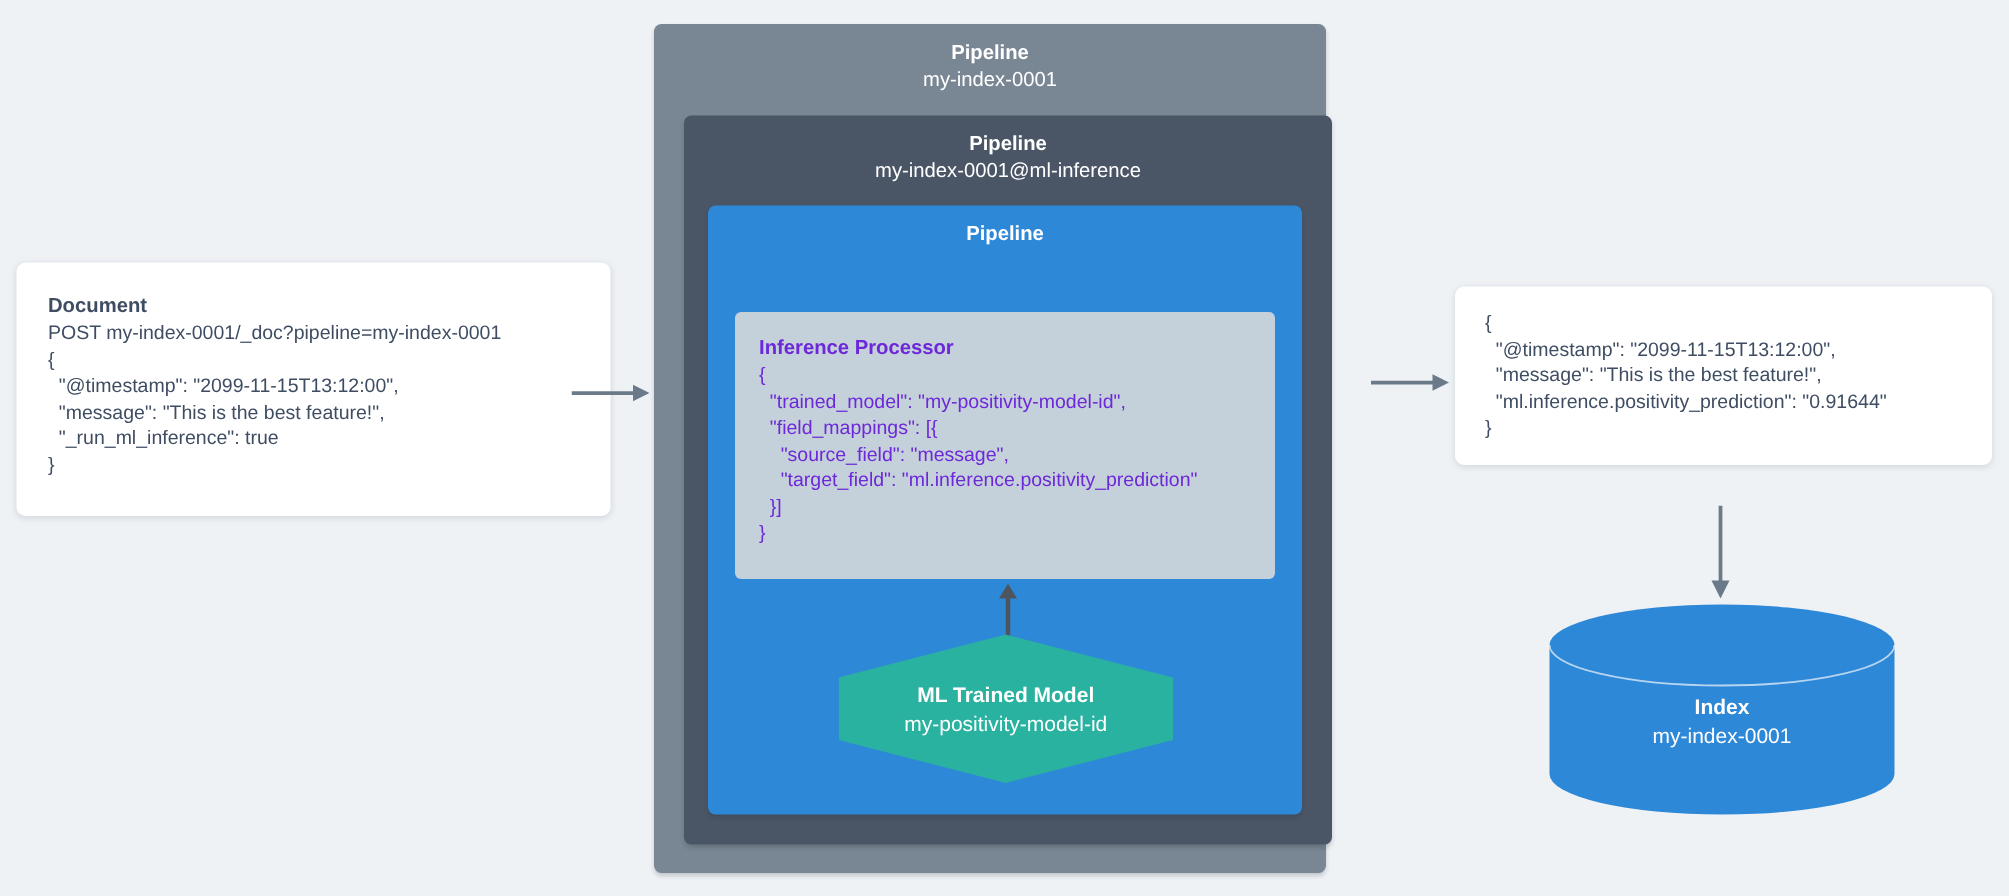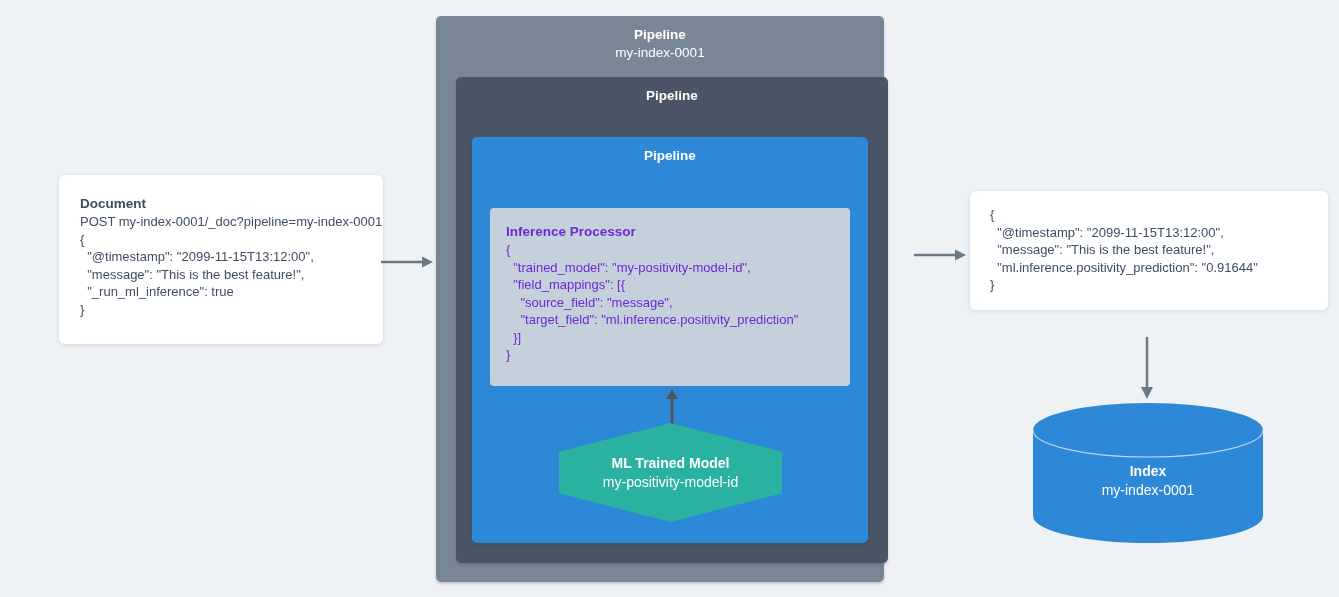--- a/index.html
+++ b/index.html
@@ -6,21 +6,21 @@
   html,body { background:#eff2f5; }
   body { font-family:"Liberation Sans", sans-serif; }
   .canvas { position:relative; width:1339px; height:597px; background:#eff2f5; }
 
   
   .white-box { position:absolute; background:#ffffff; border-radius:6px;
                box-shadow:0 1px 5px rgba(70,90,110,.18); color:#3f4d63; }
   .box-title { font-weight:bold; font-size:13.5px; line-height:18px; }
   .code { font-size:13px; line-height:17.5px; white-space:pre; }
 
-  #doc-box { left:11px; top:175px; width:324px; padding:20px 21px 26px 21px;margin-left:48px; }
+  #doc-box { left:11px; top:175px; width:396px; padding:20px 21px 26px 21px; }
   #enriched-box { left:970px; top:191px; width:358px; padding:15px 20px 16px 20px; }
 
   
   .pipeline { position:absolute; border-radius:5px; box-shadow:0 2px 3px rgba(40,50,60,.22); }
   #pipe-outer { left:436px; top:16px; width:448px; height:566px; background:#798794; }
   #pipe-dark  { left:20px;  top:61px; width:432px; height:486px; background:#4a5666; }
   #pipe-blue  { left:16px;  top:60px; width:396px; height:406px; background:#2e88d8; }
   .pipe-head { text-align:center; color:#ffffff; padding-top:10px; }
   .pipe-head .t { font-weight:bold; font-size:13.5px; line-height:18px; }
   .pipe-head .n { font-size:13.5px; line-height:18px; }
@@ -68,20 +68,21 @@
 
   <div class="pipeline" id="pipe-outer">
     <div class="pipe-head">
       <div class="t">Pipeline</div>
       <div class="n">my-index-0001</div>
     </div>
 
     <div class="pipeline" id="pipe-dark">
       <div class="pipe-head">
         <div class="t">Pipeline</div>
+        <div class="n">my-index-0001@ml-inference</div>
       </div>
 
       <div class="pipeline" id="pipe-blue">
         <div class="pipe-head">
           <div class="t">Pipeline</div>
         </div>
 
         <div id="proc-box">
           <div class="box-title">Inference Processor</div>
           <div class="code">{

